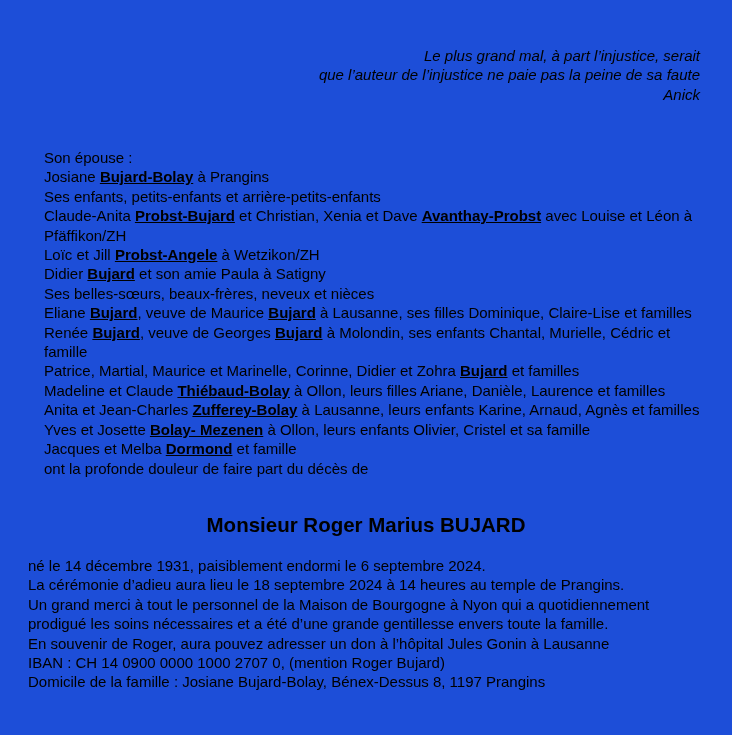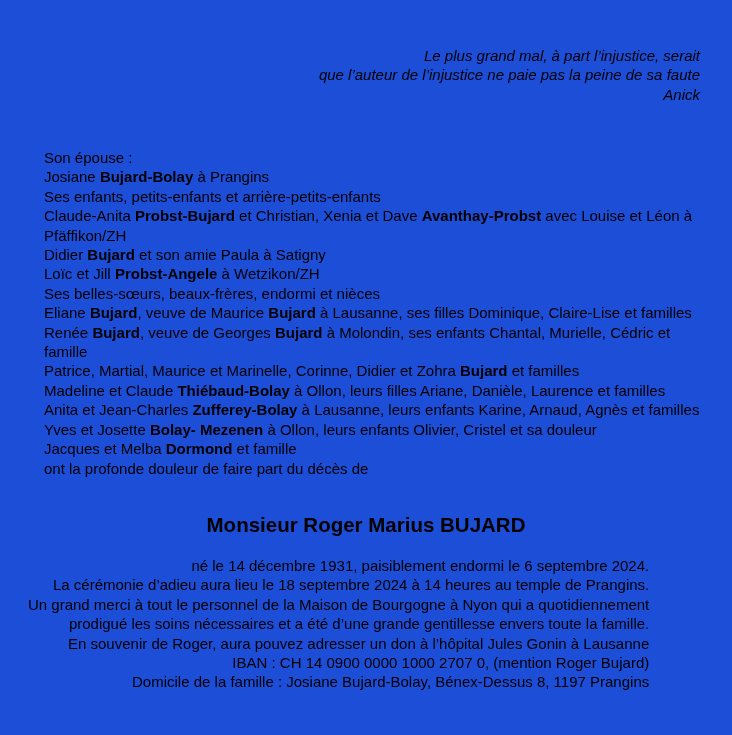--- a/index.html
+++ b/index.html
@@ -29,69 +29,68 @@
   .family-block {
     position: absolute;
     top: 148px;
     left: 28px;
     font-size: 15px;
     line-height: 19.4px;
     white-space: nowrap;
     margin-left: 16px;
   }
   .doc-line { white-space: nowrap; }
-  .doc-line b { font-weight: bold; }
+  .doc-line b { font-weight: bold; text-decoration: underline; }
   .deceased-title {
     position: absolute;
     top: 512px;
     left: 0;
     width: 732px;
     text-align: center;
     font-size: 20.5px;
     font-weight: bold;
     line-height: 26px;
     margin: 0;
   }
   .details-block {
     position: absolute;
     top: 556px;
     left: 28px;
     font-size: 15px;
     line-height: 19.4px;
     white-space: nowrap;
-    text-align: right;
   }
 </style>
 </head>
 <body>
 
 <div class="page">
 
   <div class="quote">
     <div class="quote-line">Le plus grand mal, à part l’injustice, serait</div>
     <div class="quote-line">que l’auteur de l’injustice ne paie pas la peine de sa faute</div>
     <div class="quote-line">Anick</div>
   </div>
 
   <div class="family-block" id="family-block">
       <div class="doc-line"><span>Son épouse :</span></div>
       <div class="doc-line"><span>Josiane </span><b>Bujard-Bolay</b><span> à Prangins</span></div>
       <div class="doc-line"><span>Ses enfants, petits-enfants et arrière-petits-enfants</span></div>
       <div class="doc-line"><span>Claude-Anita </span><b>Probst-Bujard</b><span> et Christian, Xenia et Dave </span><b>Avanthay-Probst</b><span> avec Louise et Léon à</span></div>
       <div class="doc-line"><span>Pfäffikon/ZH</span></div>
+      <div class="doc-line"><span>Loïc et Jill </span><b>Probst-Angele</b><span> à Wetzikon/ZH</span></div>
       <div class="doc-line"><span>Didier </span><b>Bujard</b><span> et son amie Paula à Satigny</span></div>
-      <div class="doc-line"><span>Loïc et Jill </span><b>Probst-Angele</b><span> à Wetzikon/ZH</span></div>
-      <div class="doc-line"><span>Ses belles-sœurs, beaux-frères, endormi et nièces</span></div>
+      <div class="doc-line"><span>Ses belles-sœurs, beaux-frères, neveux et nièces</span></div>
       <div class="doc-line"><span>Eliane </span><b>Bujard</b><span>, veuve de Maurice </span><b>Bujard</b><span> à Lausanne, ses filles Dominique, Claire-Lise et familles</span></div>
       <div class="doc-line"><span>Renée </span><b>Bujard</b><span>, veuve de Georges </span><b>Bujard</b><span> à Molondin, ses enfants Chantal, Murielle, Cédric et</span></div>
       <div class="doc-line"><span>famille</span></div>
       <div class="doc-line"><span>Patrice, Martial, Maurice et Marinelle, Corinne, Didier et Zohra </span><b>Bujard</b><span> et familles</span></div>
       <div class="doc-line"><span>Madeline et Claude </span><b>Thiébaud-Bolay</b><span> à Ollon, leurs filles Ariane, Danièle, Laurence et familles</span></div>
       <div class="doc-line"><span>Anita et Jean-Charles </span><b>Zufferey-Bolay</b><span> à Lausanne, leurs enfants Karine, Arnaud, Agnès et familles</span></div>
-      <div class="doc-line"><span>Yves et Josette </span><b>Bolay- Mezenen</b><span> à Ollon, leurs enfants Olivier, Cristel et sa douleur</span></div>
+      <div class="doc-line"><span>Yves et Josette </span><b>Bolay- Mezenen</b><span> à Ollon, leurs enfants Olivier, Cristel et sa famille</span></div>
       <div class="doc-line"><span>Jacques et Melba </span><b>Dormond</b><span> et famille</span></div>
       <div class="doc-line"><span>ont la profonde douleur de faire part du décès de</span></div>
     </div>
 
   <div class="deceased-title">Monsieur Roger Marius BUJARD</div>
 
   <div class="details-block" id="details-block">
       <div class="doc-line">né le 14 décembre 1931, paisiblement endormi le 6 septembre 2024.</div>
       <div class="doc-line">La cérémonie d’adieu aura lieu le 18 septembre 2024 à 14 heures au temple de Prangins.</div>
       <div class="doc-line">Un grand merci à tout le personnel de la Maison de Bourgogne à Nyon qui a quotidiennement</div>

